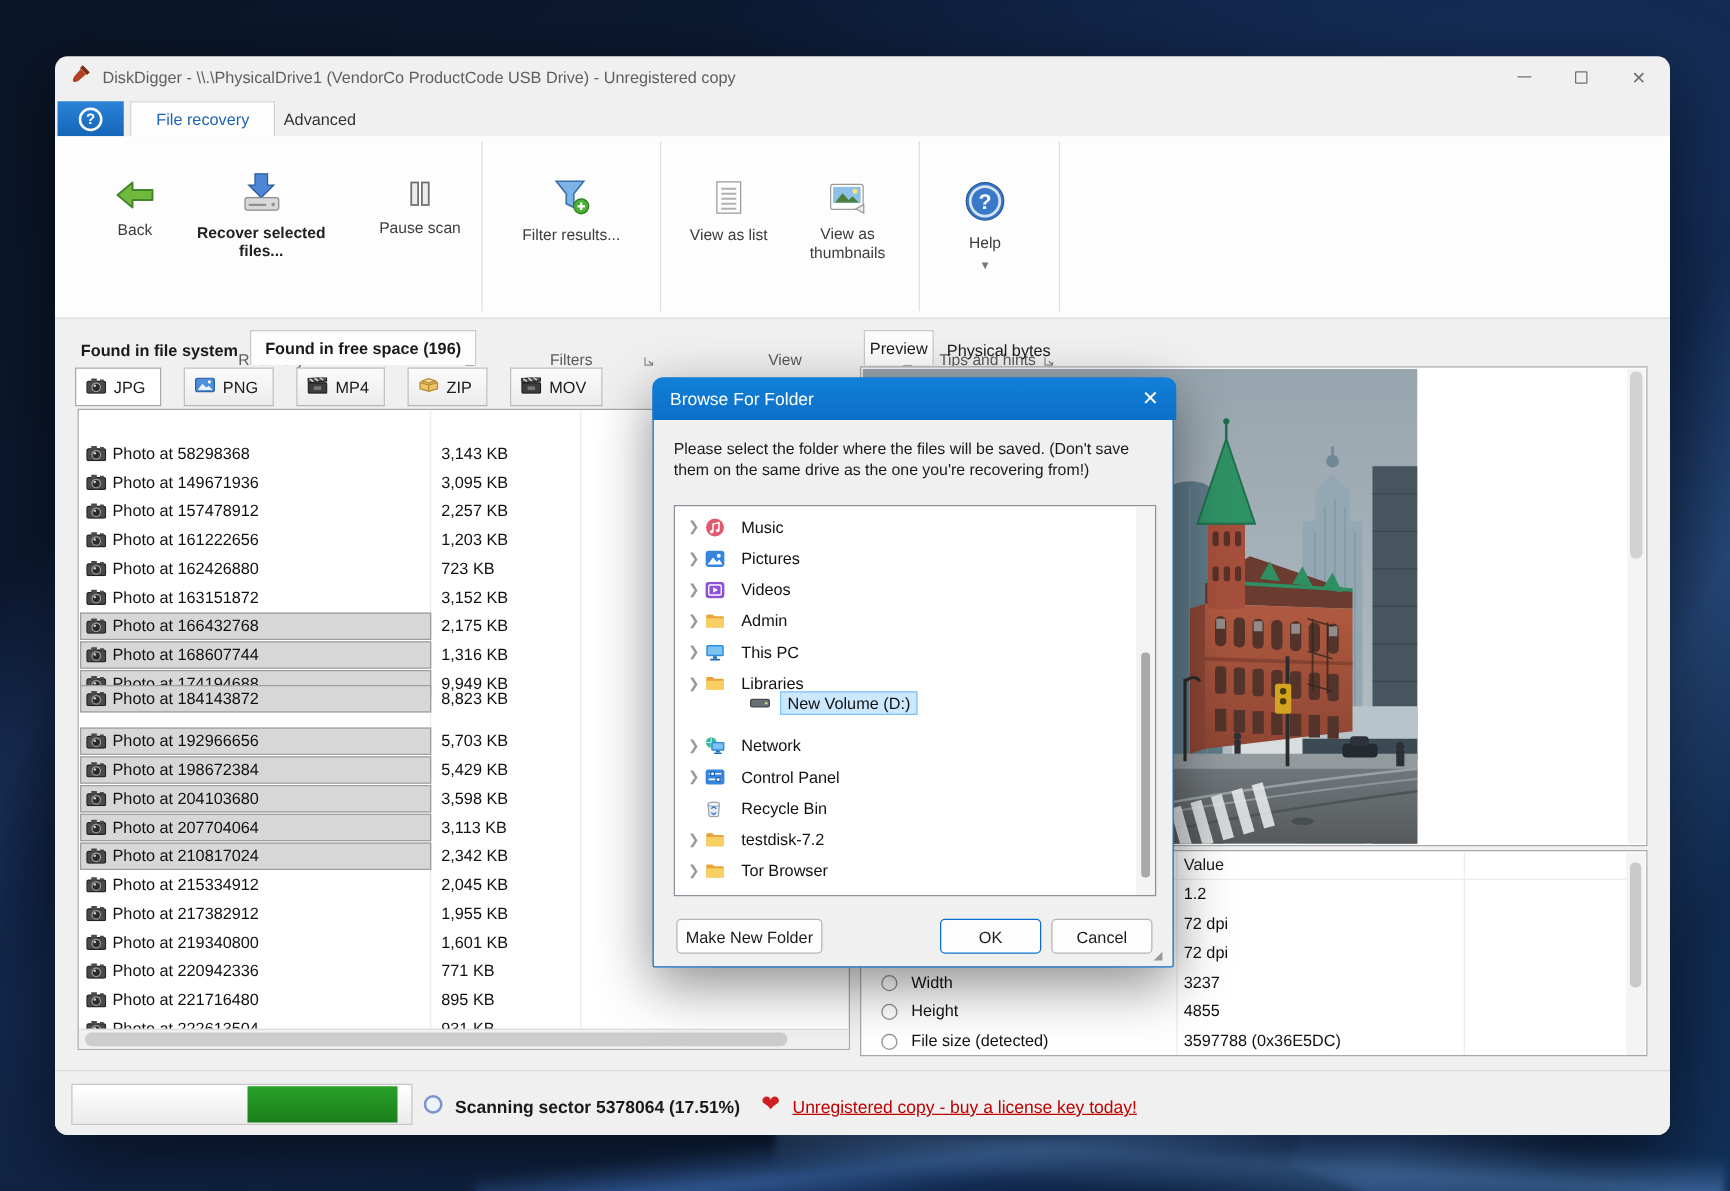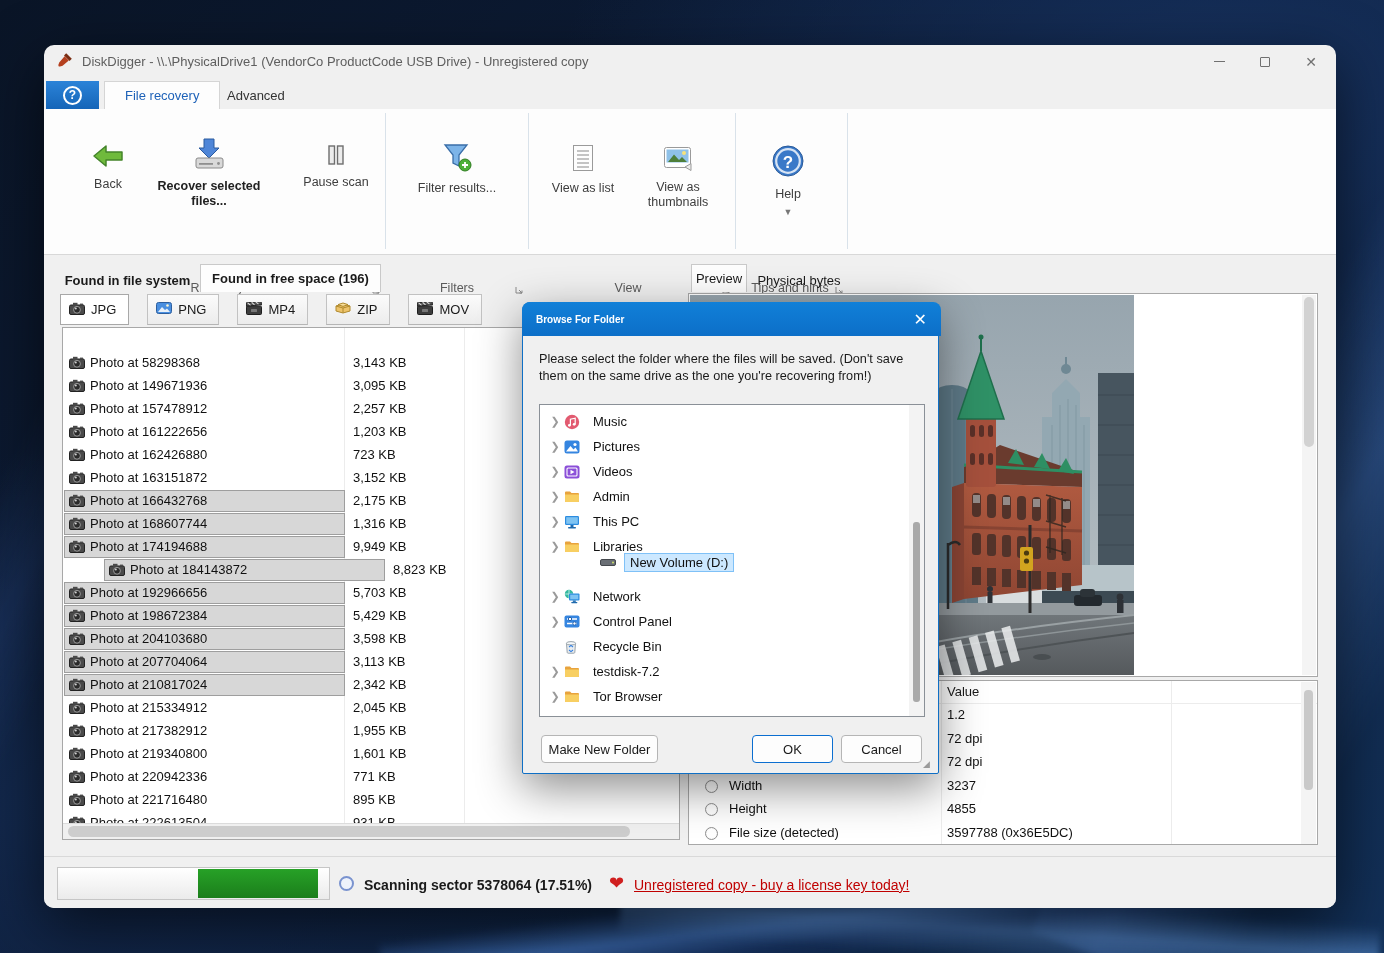--- a/index.html
+++ b/index.html
@@ -111,21 +111,21 @@
   #heart { position:absolute; left:565px; top:15px; font-size:18px; color:#d01f1f; }
   #license-link { position:absolute; left:590px; top:20px; font-size:14px; color:#c00000; text-decoration:underline; }
 
   
   #dialog { left:522px; top:302px; width:417px; height:472px; background:#f0f0f0;
             border:1px solid #0f6fc5; border-radius:8px 8px 2px 2px;
             box-shadow:0 14px 45px rgba(0,0,0,.45); z-index:10; }
   #dlg-titlebar { position:absolute; left:-1px; top:-1px; width:419px; height:34px;
             background:linear-gradient(#1180d8,#0c6fc8); border-radius:8px 8px 0 0;
             display:flex; align-items:center; padding:0 14px; }
-  #dlg-title { color:#fff; font-size:10px; font-weight:bold; flex:1; }
+  #dlg-title { color:#fff; font-size:14px; font-weight:normal; flex:1; }
   #dlg-close { color:#fff; font-size:16px; width:30px; text-align:right; }
   #dlg-message { position:absolute; left:16px; top:48px; width:386px; font-size:12.7px; color:#1a1a1a; line-height:1.33; }
   #tree { position:absolute; left:16px; top:101px; width:386px; height:313px; background:#fff;
           border:1px solid #8a9097; overflow:hidden; }
   .titem { position:absolute; left:0; width:100%; height:25px; display:flex; align-items:center; font-size:13px; color:#111; }
   .tchev { width:14px; margin-left:8px; color:#9a9a9a; font-size:11px; text-align:center; }
   .tico  { width:18px; margin-left:2px; display:flex; align-items:center; }
   .tlabel { margin-left:6px; padding:1px 5px; }
   .tlabel.sel { background:#cce8ff; border:1px solid #7fc1f7; }
   #tree-vscroll { position:absolute; right:0; top:0; width:15px; height:100%; background:#f3f3f3; }
@@ -406,21 +406,21 @@
             <span class="ficon"><svg width="16" height="13" viewBox="0 0 16 13">
                 <rect x="0.5" y="3" width="15" height="9.5" rx="1.5" fill="#4a4a4a" stroke="#222"></rect>
                 <rect x="4" y="0.8" width="4.5" height="3" fill="#4a4a4a"></rect>
                 <rect x="11" y="1.6" width="3" height="1.8" fill="#4a4a4a"></rect>
                 <circle cx="8" cy="7.8" r="3.4" fill="#2b2b2b" stroke="#9a9a9a"></circle>
                 <circle cx="6.8" cy="6.6" r="1" fill="#cfcfcf"></circle>
               </svg></span>
             <span class="fname">Photo at 174194688</span>
             <span class="fsize">9,949 KB</span>
           </div>
-          <div class="frow" style="top: 207px; margin-left: 40px;">
+          <div class="frow" style="top: 196px;">
             <div class="selbg"></div>
             <span class="ficon"><svg width="16" height="13" viewBox="0 0 16 13">
                 <rect x="0.5" y="3" width="15" height="9.5" rx="1.5" fill="#4a4a4a" stroke="#222"></rect>
                 <rect x="4" y="0.8" width="4.5" height="3" fill="#4a4a4a"></rect>
                 <rect x="11" y="1.6" width="3" height="1.8" fill="#4a4a4a"></rect>
                 <circle cx="8" cy="7.8" r="3.4" fill="#2b2b2b" stroke="#9a9a9a"></circle>
                 <circle cx="6.8" cy="6.6" r="1" fill="#cfcfcf"></circle>
               </svg></span>
             <span class="fname">Photo at 184143872</span>
             <span class="fsize">8,823 KB</span>

